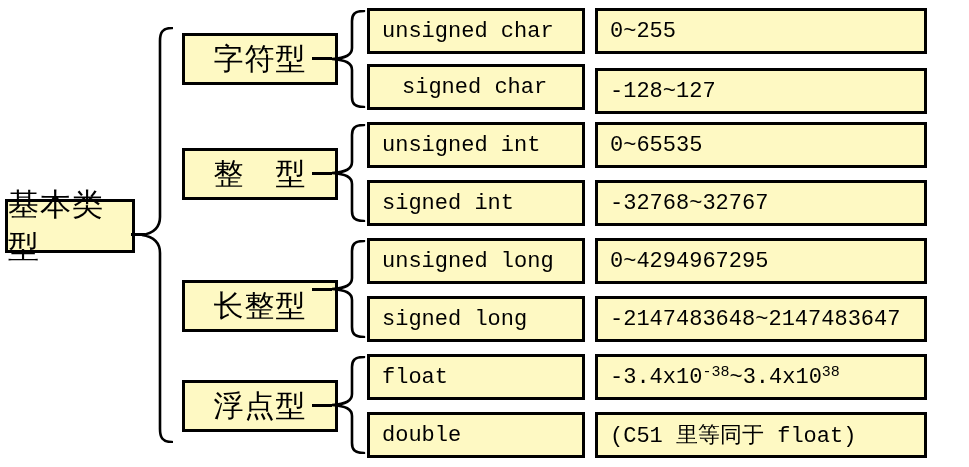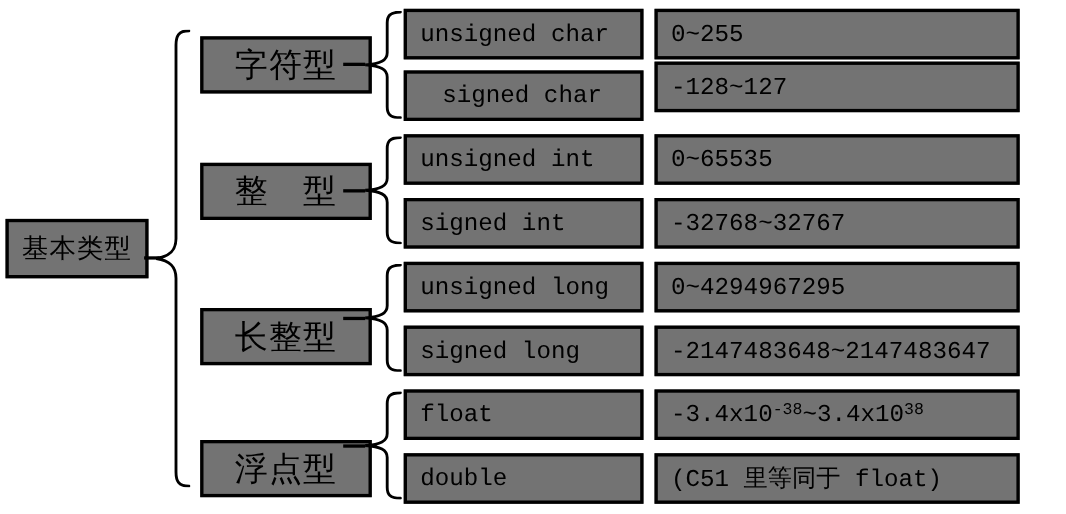--- a/index.html
+++ b/index.html
@@ -3,29 +3,29 @@
 <meta charset="utf-8">
 <style>
   html,body{margin:0;padding:0;background:#ffffff;}
   .canvas{
     position:relative;width:969px;height:467px;background:#ffffff;
     color:#000;overflow:hidden;
     font-family:"Liberation Sans",sans-serif;
   }
   .box{
     position:absolute;box-sizing:border-box;
-    border:3px solid #000;background:#737373;
+    border:3px solid #000;background:#fef9c3;
     display:flex;align-items:center;
   }
   .cn{
     justify-content:center;
     font-family:"Liberation Serif",serif;
     letter-spacing:1px;
   }
-  .root-box{left:5px;top:199px;width:130px;height:54px;font-size:24px;}
+  .root-box{left:5px;top:199px;width:130px;height:54px;font-size:31px;}
   .group-box{left:182px;width:156px;height:52px;font-size:30px;}
   .mono{
     font-family:"Liberation Mono","DejaVu Sans Mono",monospace;
     font-size:22px;padding-left:12px;
   }
   .mono .txt{white-space:pre;}
   .sup{font-size:15px;vertical-align:7px;letter-spacing:0;}
   .type-box{left:367px;width:218px;height:46px;}
   .range-box{left:595px;width:332px;height:46px;}
   .dash{position:absolute;height:3px;background:#000;}
@@ -63,39 +63,39 @@
   </svg>
 
   <div class="box cn group-box" style="top:280px;">
     <span>长整型</span>
   </div>
   <div class="dash" style="left:312px;top:288px;width:20px;"></div>
   <svg class="brace" style="left:330px;top:240px;" width="36" height="98" viewBox="0 0 36 98" preserveAspectRatio="none">
     <path d="M34,1 C24,1 22,5 22,11 L22,38 C22,45 16,48 2,49 C16,50 22,53 22,60 L22,87 C22,93 24,97 34,97"></path>
   </svg>
 
-  <div class="box cn group-box" style="top:400px;text-align:right;">
+  <div class="box cn group-box" style="top:380px;text-align:right;">
     <span>浮点型</span>
   </div>
   <div class="dash" style="left:312px;top:404px;width:20px;"></div>
   <svg class="brace" style="left:330px;top:356px;" width="36" height="98" viewBox="0 0 36 98" preserveAspectRatio="none">
     <path d="M34,1 C24,1 22,5 22,11 L22,38 C22,45 16,48 2,49 C16,50 22,53 22,60 L22,87 C22,93 24,97 34,97"></path>
   </svg>
 
   <div class="box mono type-box" style="top:8px;">
     <span class="txt">unsigned char</span>
   </div>
   <div class="box mono range-box" style="top:8px;">
     <span class="txt">0~255</span>
   </div>
 
   <div class="box mono type-box" style="top:64px;padding-left:32px;">
     <span class="txt">signed char</span>
   </div>
-  <div class="box mono range-box" style="top:56px;">
+  <div class="box mono range-box" style="top:68px;">
     <span class="txt">-128~127</span>
   </div>
 
   <div class="box mono type-box" style="top:122px;">
     <span class="txt">unsigned int</span>
   </div>
   <div class="box mono range-box" style="top:122px;">
     <span class="txt">0~65535</span>
   </div>
 

